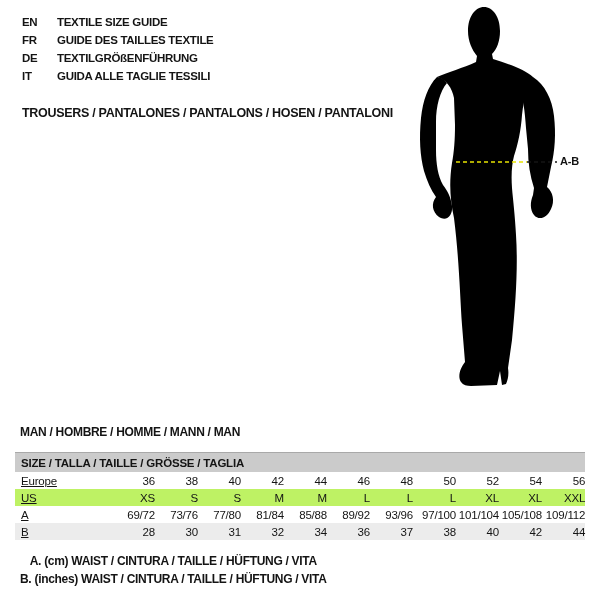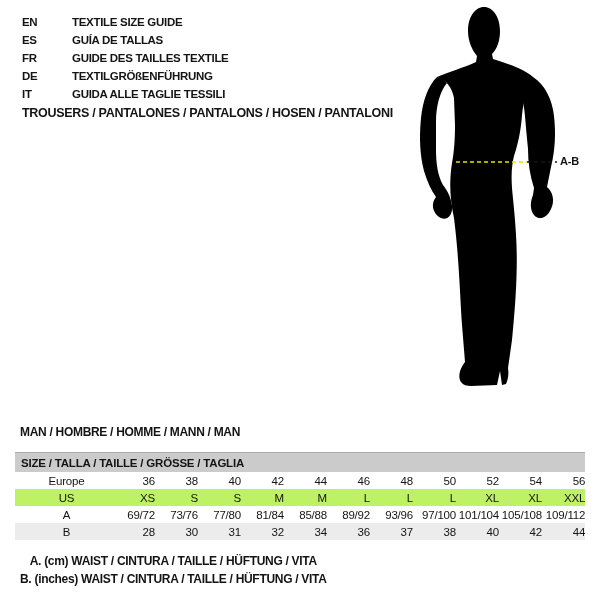--- a/index.html
+++ b/index.html
@@ -8,21 +8,21 @@
     font-family:"Liberation Sans","DejaVu Sans",sans-serif;
     position:relative;overflow:hidden;
     -webkit-font-smoothing:antialiased;
   }
   .canvas{position:absolute;inset:0;width:600px;height:596px;}
 
   
   .lang-block{position:absolute;top:13px;left:22px;}
   .lang-row{display:flex;font-weight:bold;font-size:11.5px;line-height:18px;letter-spacing:-0.3px;}
   .lang-code{width:35px;flex:0 0 35px;}
-  .lang-label{white-space:nowrap;margin-left:15px;}
+  .lang-label{white-space:nowrap;}
 
   .product-line{
     position:absolute;top:106px;left:22px;
     font-weight:bold;font-size:12.5px;letter-spacing:-0.3px;white-space:nowrap;
   }
 
   
   .figure-wrap{position:absolute;top:0;left:400px;width:200px;height:430px;}
   .measure-label{
     position:absolute;top:155px;left:560px;
@@ -38,41 +38,37 @@
     position:absolute;top:452px;left:15px;width:570px;
     border-collapse:collapse;table-layout:fixed;
     font-size:11.5px;letter-spacing:-0.2px;
   }
   table.size-table th.chart-header{
     text-align:left;font-weight:bold;font-size:11.5px;
     height:17px;padding:1px 0 1px 6px;
     border-top:1px solid #a9a9a9;
   }
   table.size-table td{height:17px;padding:0;text-align:right;white-space:nowrap;}
-  table.size-table td.row-label{text-align:center;padding-left:6px;}
+  table.size-table td.row-label{text-align:left;padding-left:6px;text-decoration:underline;}
   col.label-col{width:97px;}
   col.val-col{width:43px;}
 
   
   .footnotes{position:absolute;top:552px;left:20px;}
   .footnote{font-weight:bold;font-size:12px;line-height:18px;letter-spacing:-0.3px;white-space:nowrap;text-align:center;}
 </style>
 </head>
 <body>
 
 <div class="canvas">
 
   <div class="lang-block" id="lang-block">
       <div class="lang-row">
         <span class="lang-code">EN</span>
         <span class="lang-label">TEXTILE SIZE GUIDE</span>
-      </div>
-      <div class="lang-row">
-        <span class="lang-code">ES</span>
-        <span class="lang-label">GUÍA DE TALLAS</span>
       </div>
       <div class="lang-row">
         <span class="lang-code">FR</span>
         <span class="lang-label">GUIDE DES TAILLES TEXTILE</span>
       </div>
       <div class="lang-row">
         <span class="lang-code">DE</span>
         <span class="lang-label">TEXTILGRÖßENFÜHRUNG</span>
       </div>
       <div class="lang-row">

